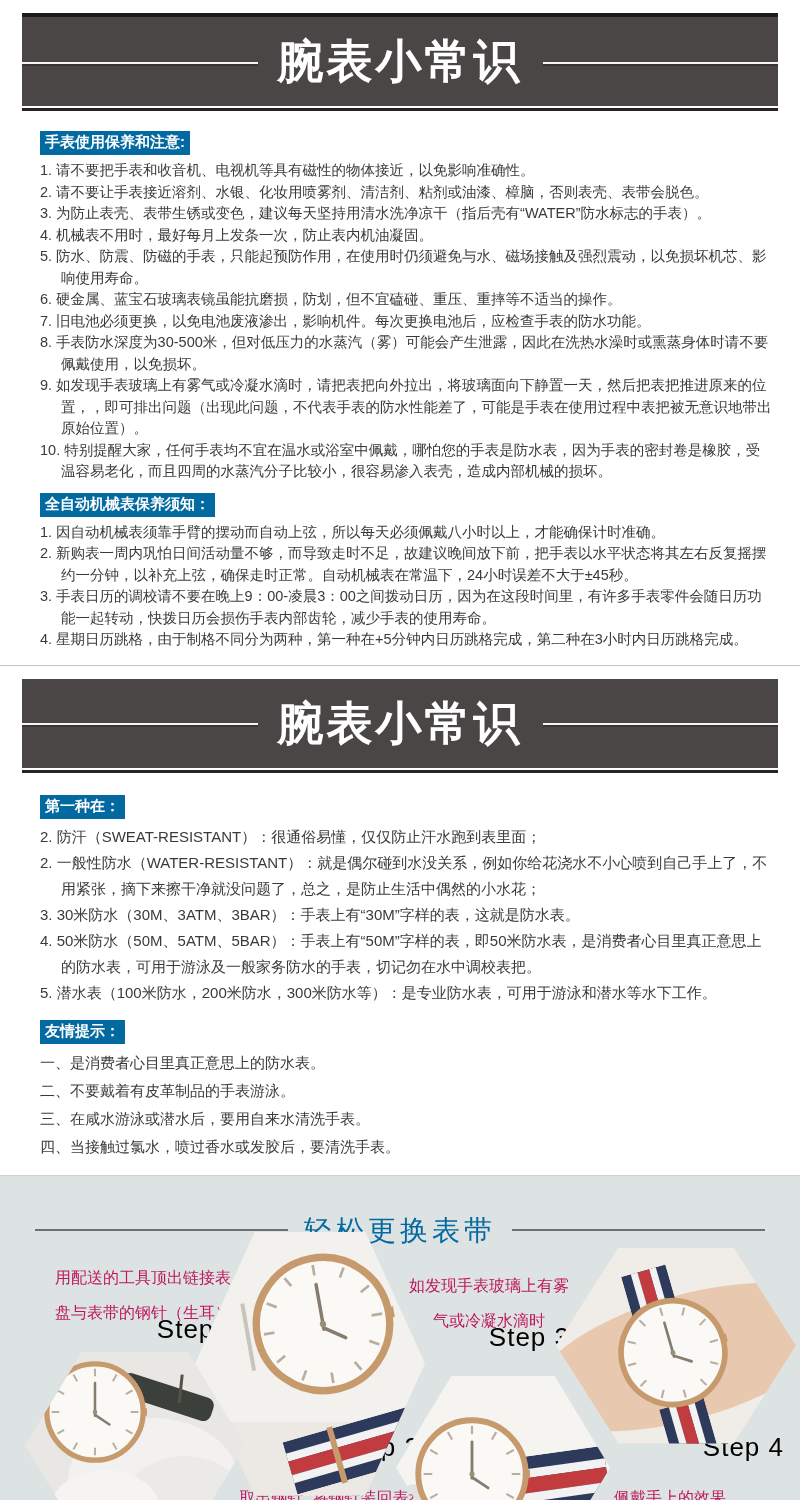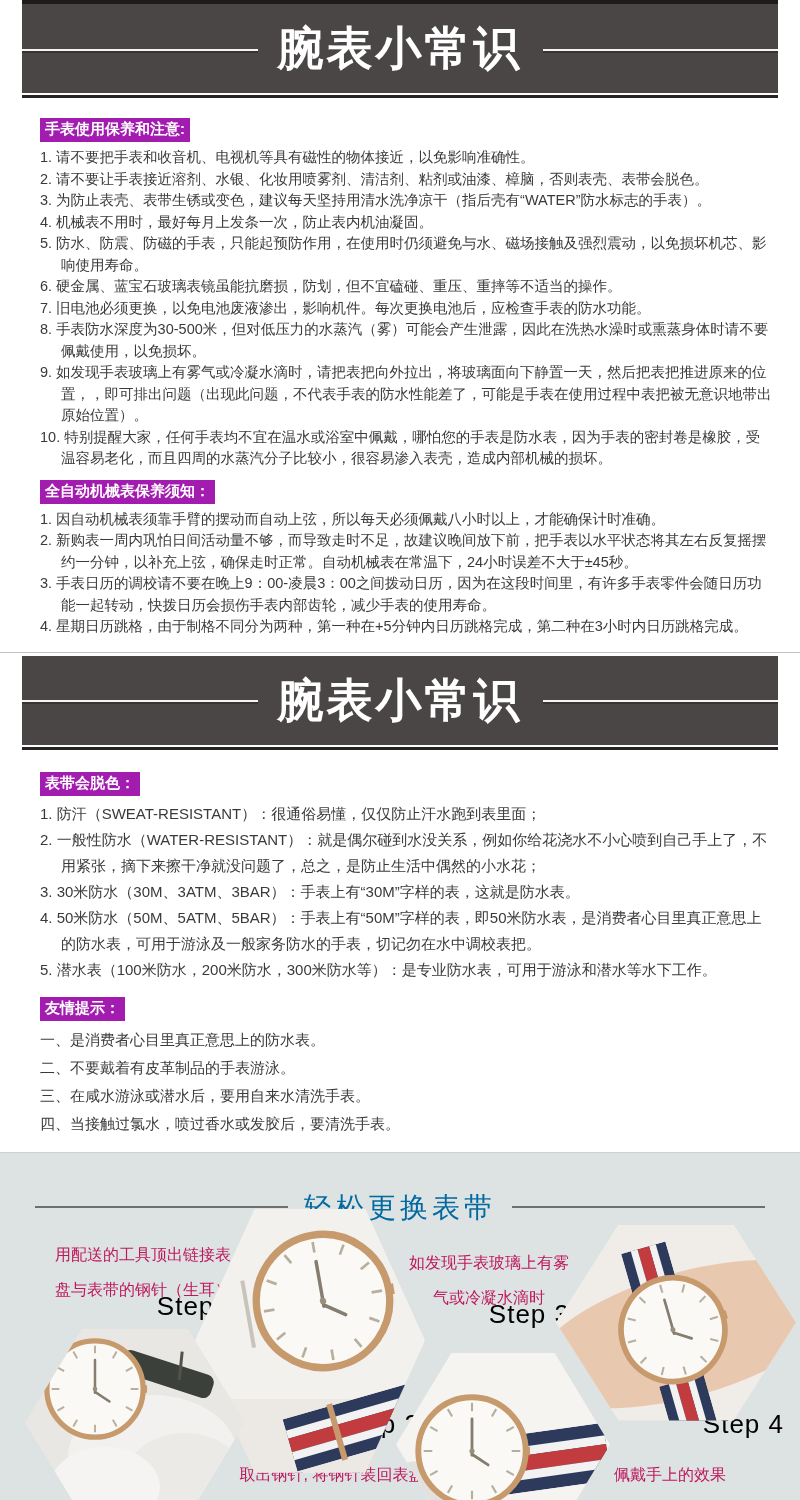--- a/index.html
+++ b/index.html
@@ -4,21 +4,21 @@
 <style>
   * { margin:0; padding:0; box-sizing:border-box; }
   html,body { background:#ffffff; }
   body {
     width:800px; min-height:1500px; margin:0 auto; position:relative;
     font-family:"Liberation Sans","DejaVu Sans",sans-serif;
     -webkit-font-smoothing:antialiased;
   }
 
   
-  .banner-wrap { margin:0 22px; }
+  .banner-wrap { margin:13px 22px; }
   .banner-topstrip { height:4px; background:#1e1c1b; }
   .banner-body {
     position:relative; height:89px; background:#4a4645;
     display:flex; align-items:center; justify-content:center;
   }
   .banner-midline {
     position:absolute; left:0; right:0; top:50%; height:2px;
     background:#f4f4f4; box-shadow:0 2px 0 rgba(0,0,0,.25);
   }
   .banner-title {
@@ -28,21 +28,21 @@
   }
   .banner-lightline { height:2px; background:#fdfdfd; }
   .banner-darkline { height:3px; background:#262424; }
   .banner2-prefix { height:1px; background:#c3c3c3; margin-bottom:3px; }
 
   
   .txt-section { margin:0 28px 0 40px; }
   .mt20 { margin-top:20px; } .mt10 { margin-top:10px; }
   .mt22 { margin-top:22px; } .mt14 { margin-top:14px; }
   .badge {
-    display:inline-block; background:#a21caf; color:#ffffff;
+    display:inline-block; background:#0369a1; color:#ffffff;
     font-size:15px; font-weight:bold; padding:2px 5px 3px 5px; margin-bottom:5px;
   }
   .list { color:#3a3a3a; }
   .list .li { padding-left:21px; text-indent:-21px; }
   .list-tight .li { font-size:14.5px; line-height:21.5px; }
   .list-mid .li  { font-size:15px;   line-height:26px; }
   .list-loose .li{ font-size:15px;   line-height:28px; }
 
   
   .guide {
@@ -165,23 +165,23 @@
     <div class="banner-body">
       <div class="banner-midline"></div>
       <span class="banner-title">腕表小常识</span>
     </div>
     <div class="banner-lightline"></div>
     <div class="banner-darkline"></div>
   </div>
 </div>
 
 <section class="txt-section mt22">
-  <span class="badge">表带会脱色：</span>
+  <span class="badge">第一种在：</span>
   <div class="list list-mid">
-      <div class="li">1. 防汗（SWEAT-RESISTANT）：很通俗易懂，仅仅防止汗水跑到表里面；</div>
+      <div class="li">2. 防汗（SWEAT-RESISTANT）：很通俗易懂，仅仅防止汗水跑到表里面；</div>
       <div class="li">2. 一般性防水（WATER-RESISTANT）：就是偶尔碰到水没关系，例如你给花浇水不小心喷到自己手上了，不用紧张，摘下来擦干净就没问题了，总之，是防止生活中偶然的小水花；</div>
       <div class="li">3. 30米防水（30M、3ATM、3BAR）：手表上有“30M”字样的表，这就是防水表。</div>
       <div class="li">4. 50米防水（50M、5ATM、5BAR）：手表上有“50M”字样的表，即50米防水表，是消费者心目里真正意思上的防水表，可用于游泳及一般家务防水的手表，切记勿在水中调校表把。</div>
       <div class="li">5. 潜水表（100米防水，200米防水，300米防水等）：是专业防水表，可用于游泳和潜水等水下工作。</div>
     </div>
 </section>
 
 <section class="txt-section mt14">
   <span class="badge">友情提示：</span>
   <div class="list list-loose">

